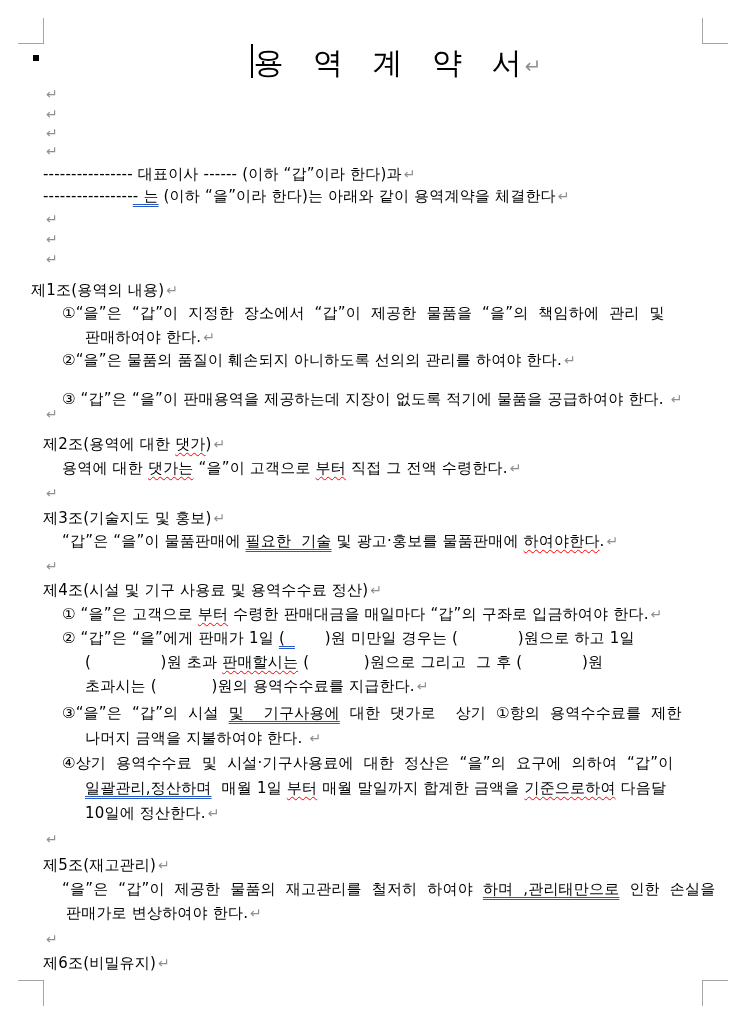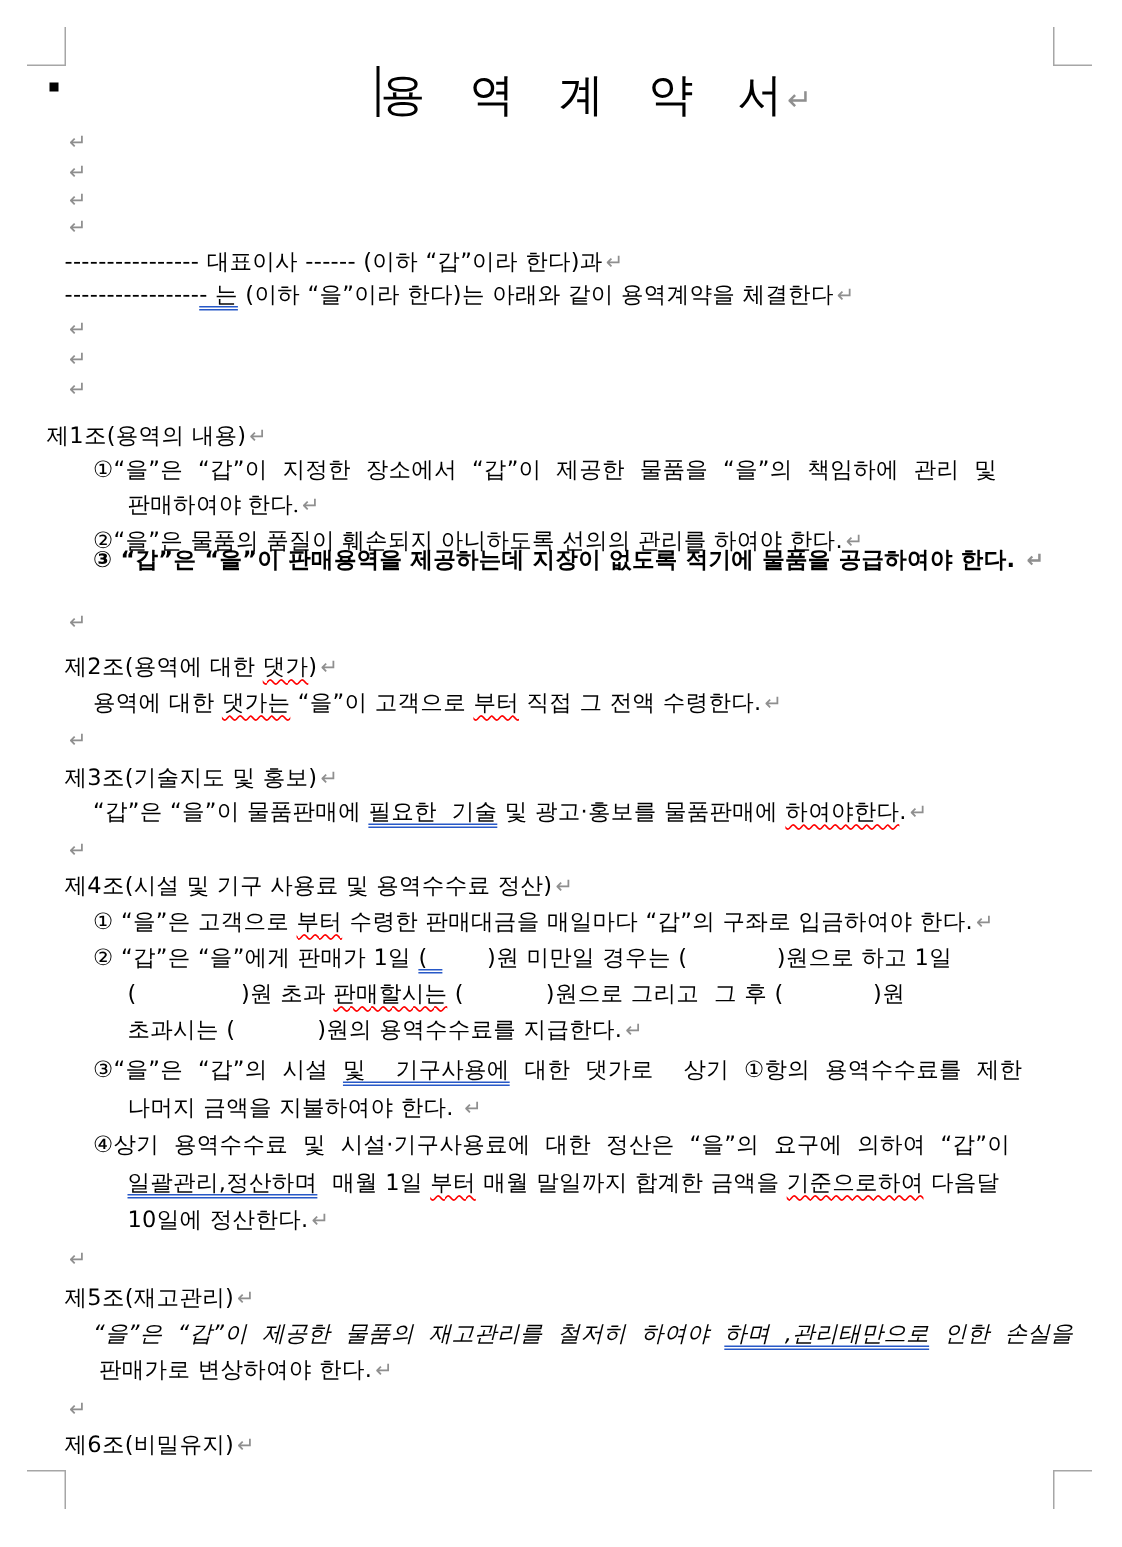--- a/index.html
+++ b/index.html
@@ -79,40 +79,40 @@
       <div class="line" style="left: 44px; top: 104px;"><span class="pil">↵</span></div>
       <div class="line" style="left: 44px; top: 123px;"><span class="pil">↵</span></div>
       <div class="line" style="left: 44px; top: 141px;"><span class="pil">↵</span></div>
       <div class="line" style="left: 43px; top: 164px;"><span>---------------- 대표이사 ------ (이하 “갑”이라 한다)과</span><span class="pil">↵</span></div>
       <div class="line" style="left: 43px; top: 186px;"><span>----------------</span><span class="u-grammar">- 는</span><span> (이하 “을”이라 한다)는 아래와 같이 용역계약을 체결한다</span><span class="pil">↵</span></div>
       <div class="line" style="left: 44px; top: 209px;"><span class="pil">↵</span></div>
       <div class="line" style="left: 44px; top: 229px;"><span class="pil">↵</span></div>
       <div class="line" style="left: 44px; top: 249px;"><span class="pil">↵</span></div>
       <div class="line" style="left: 31px; top: 280px;"><span>제1조(용역의 내용)</span><span class="pil">↵</span></div>
       <div class="line just" style="left: 62px; top: 303px;"><span>①“을”은 “갑”이 지정한 장소에서 “갑”이 제공한 물품을 “을”의 책임하에 관리 및</span></div>
-      <div class="line" style="left: 85px; top: 327px; font-family: Liberation Serif, serif;"><span>판매하여야 한다.</span><span class="pil">↵</span></div>
+      <div class="line" style="left: 85px; top: 327px;"><span>판매하여야 한다.</span><span class="pil">↵</span></div>
       <div class="line" style="left: 62px; top: 350px;"><span>②“을”은 물품의 품질이 훼손되지 아니하도록 선의의 관리를 하여야 한다.</span><span class="pil">↵</span></div>
-      <div class="line" style="left: 62px; top: 363px; font-weight: bold;"><span>③ “갑”은 “을”이 판매용역을 제공하는데 지장이 없도록 적기에 물품을 공급하여야 한다. </span><span class="pil">↵</span></div>
+      <div class="line" style="left: 62px; top: 389px;"><span>③ “갑”은 “을”이 판매용역을 제공하는데 지장이 없도록 적기에 물품을 공급하여야 한다. </span><span class="pil">↵</span></div>
       <div class="line" style="left: 44px; top: 404px;"><span class="pil">↵</span></div>
       <div class="line" style="left: 43px; top: 434px;"><span>제2조(용역에 대한 </span><span class="u-spell">댓가</span><span>)</span><span class="pil">↵</span></div>
       <div class="line" style="left: 62px; top: 458px;"><span>용역에 대한 </span><span class="u-spell">댓가는</span><span> “을”이 고객으로 </span><span class="u-spell">부터</span><span> 직접 그 전액 수령한다.</span><span class="pil">↵</span></div>
       <div class="line" style="left: 44px; top: 483px;"><span class="pil">↵</span></div>
       <div class="line" style="left: 43px; top: 508px;"><span>제3조(기술지도 및 홍보)</span><span class="pil">↵</span></div>
       <div class="line" style="left: 62px; top: 531px;"><span>“갑”은 “을”이 물품판매에 </span><span class="u-grammar">필요한  기술</span><span> 및 광고·홍보를 물품판매에 </span><span class="u-spell">하여야한다</span><span>.</span><span class="pil">↵</span></div>
       <div class="line" style="left: 44px; top: 556px;"><span class="pil">↵</span></div>
       <div class="line" style="left: 43px; top: 580px;"><span>제4조(시설 및 기구 사용료 및 용역수수료 정산)</span><span class="pil">↵</span></div>
       <div class="line" style="left: 62px; top: 604px;"><span>① “을”은 고객으로 </span><span class="u-spell">부터</span><span> 수령한 판매대금을 매일마다 “갑”의 구좌로 입금하여야 한다.</span><span class="pil">↵</span></div>
       <div class="line" style="left: 62px; top: 628px;"><span>② “갑”은 “을”에게 판매가 1일 </span><span class="u-grammar">(  </span><span>      )원 미만일 경우는 (            )원으로 하고 1일</span></div>
       <div class="line" style="left: 85px; top: 652px;"><span>(              )원 초과 </span><span class="u-spell">판매할시는</span><span> (           )원으로 그리고  그 후 (            )원</span></div>
       <div class="line" style="left: 85px; top: 676px;"><span>초과시는 (           )원의 용역수수료를 지급한다.</span><span class="pil">↵</span></div>
       <div class="line just" style="left: 62px; top: 703px;"><span>③“을”은 “갑”의 시설 </span><span class="u-grammar">및  기구사용에</span><span> 대한 댓가로  상기 ①항의 용역수수료를 제한</span></div>
       <div class="line" style="left: 85px; top: 728px;"><span>나머지 금액을 지불하여야 한다. </span><span class="pil">↵</span></div>
       <div class="line just" style="left: 62px; top: 753px;"><span>④상기 용역수수료 및 시설·기구사용료에 대한 정산은 “을”의 요구에 의하여 “갑”이</span></div>
       <div class="line" style="left: 85px; top: 778px;"><span class="u-grammar">일괄관리,정산하며</span><span>  매월 1일 </span><span class="u-spell">부터</span><span> 매월 말일까지 합계한 금액을 </span><span class="u-spell">기준으로하여</span><span> 다음달</span></div>
       <div class="line" style="left: 85px; top: 803px;"><span>10일에 정산한다.</span><span class="pil">↵</span></div>
       <div class="line" style="left: 44px; top: 829px;"><span class="pil">↵</span></div>
       <div class="line" style="left: 43px; top: 855px;"><span>제5조(재고관리)</span><span class="pil">↵</span></div>
-      <div class="line just" style="left: 62px; top: 879px; font-style: italic;"><span>“을”은 “갑”이 제공한 물품의 재고관리를 철저히 하여야 </span><span class="u-grammar">하며 ,관리태만으로</span><span> 인한 손실을</span></div>
+      <div class="line just" style="left: 62px; top: 879px;"><span>“을”은 “갑”이 제공한 물품의 재고관리를 철저히 하여야 </span><span class="u-grammar">하며 ,관리태만으로</span><span> 인한 손실을</span></div>
       <div class="line" style="left: 66px; top: 903px;"><span>판매가로 변상하여야 한다.</span><span class="pil">↵</span></div>
       <div class="line" style="left: 44px; top: 929px;"><span class="pil">↵</span></div>
       <div class="line" style="left: 43px; top: 953px;"><span>제6조(비밀유지)</span><span class="pil">↵</span></div>
     </div>
 </div>
 
 </body></html>

